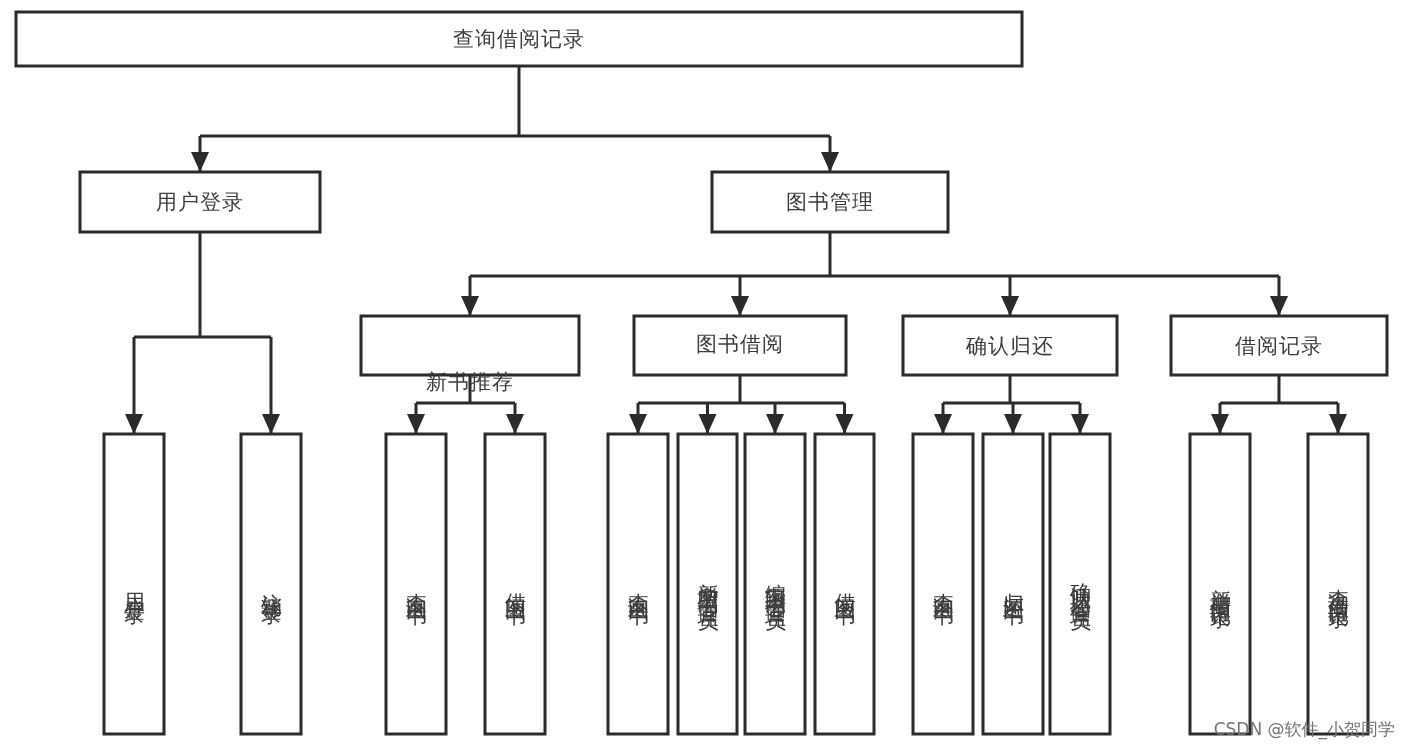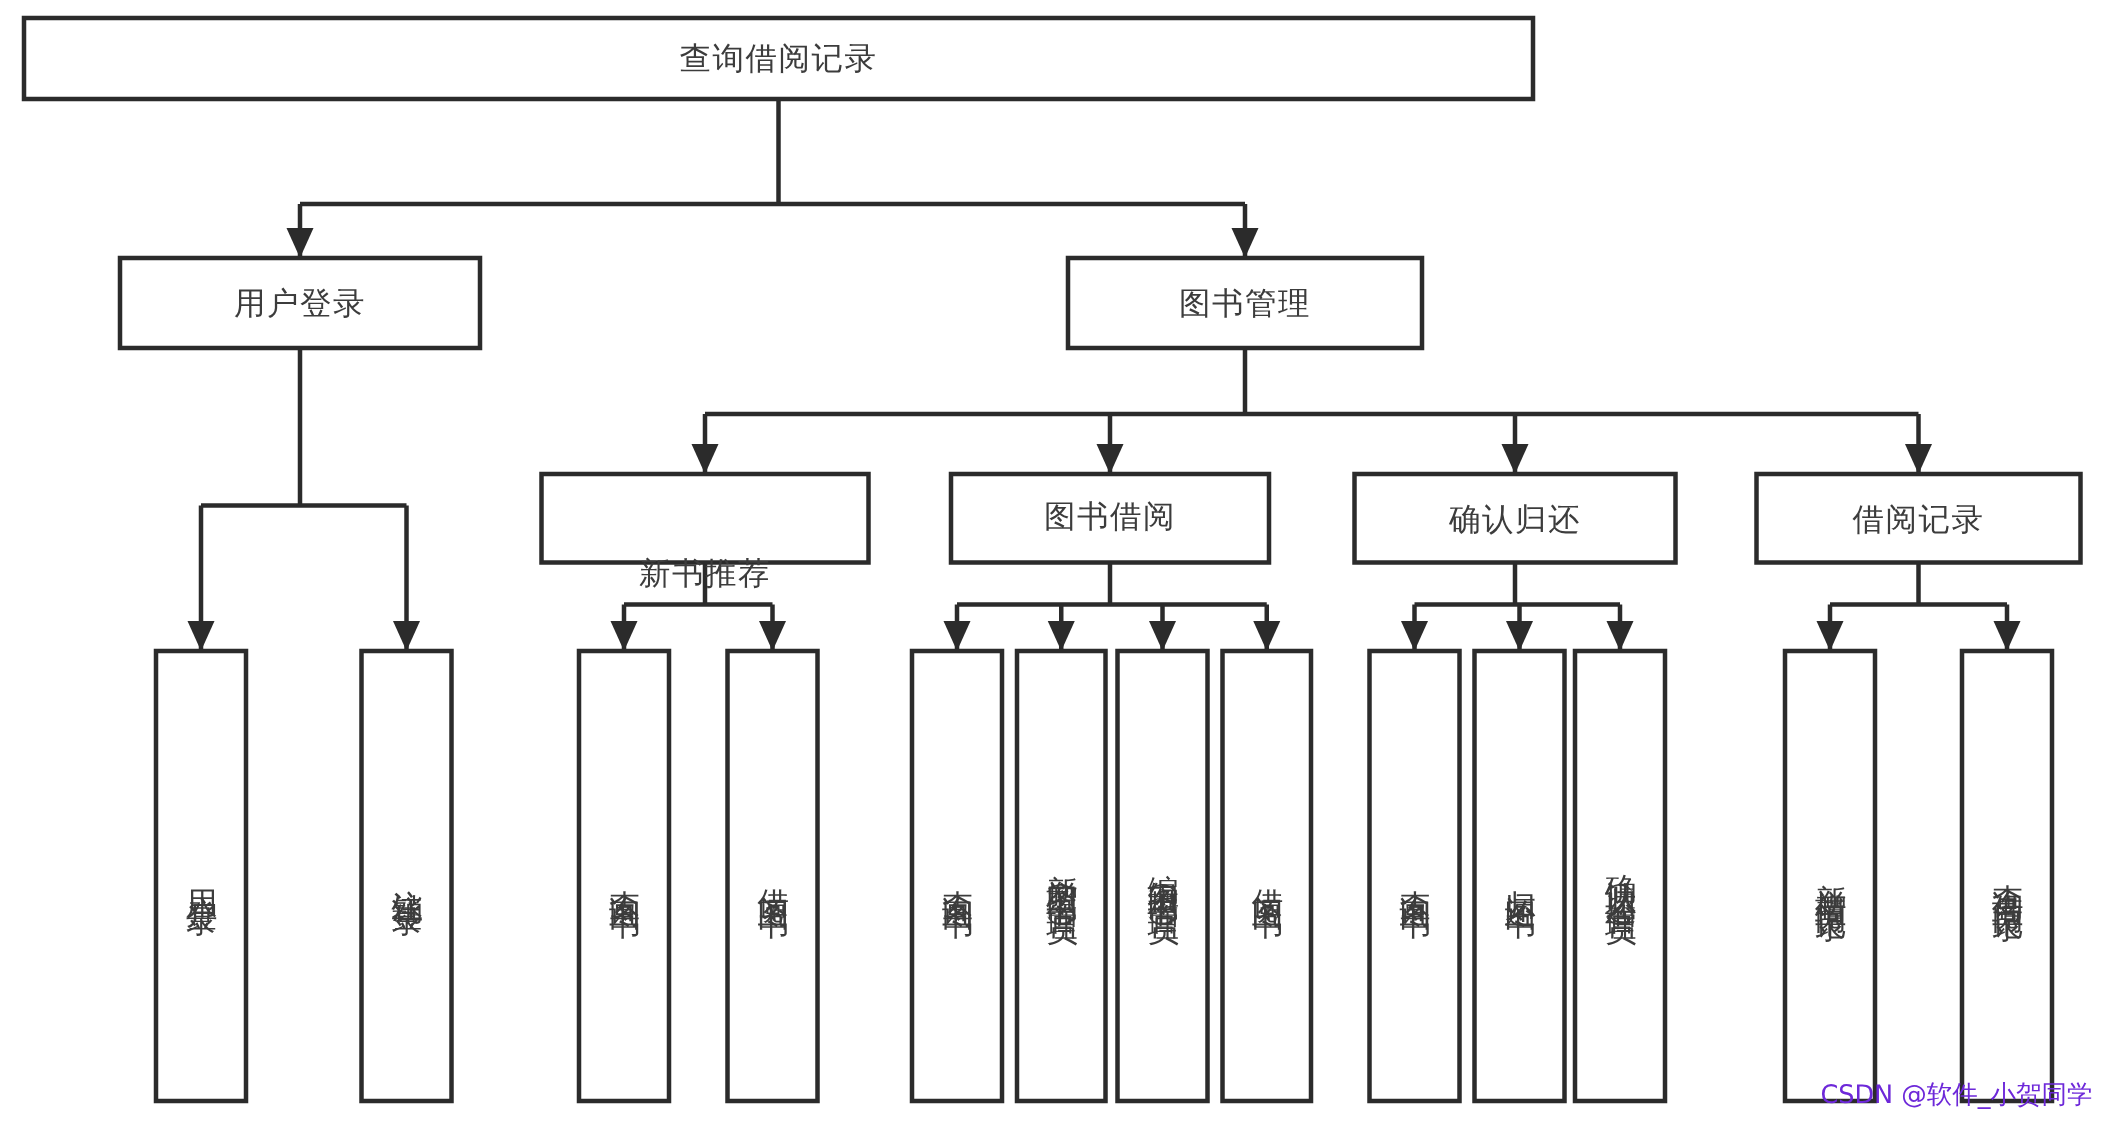--- a/index.html
+++ b/index.html
@@ -73,21 +73,21 @@
     color: #3c3c3c;
     white-space: nowrap;
     letter-spacing: 1px;
   }
   #watermark {
     position: absolute;
     right: 10px;
     bottom: 6px;
     font-family: "DejaVu Sans", "Liberation Sans", sans-serif;
     font-size: 17px;
-    color: #6d28d9;
+    color: #737373;
     white-space: nowrap;
     pointer-events: none;
   }
 </style>
 </head>
 <body>
 
 <div id="diagram-root">
 
   <svg id="tree-svg" viewBox="0 0 1405 747" xmlns="http://www.w3.org/2000/svg">

